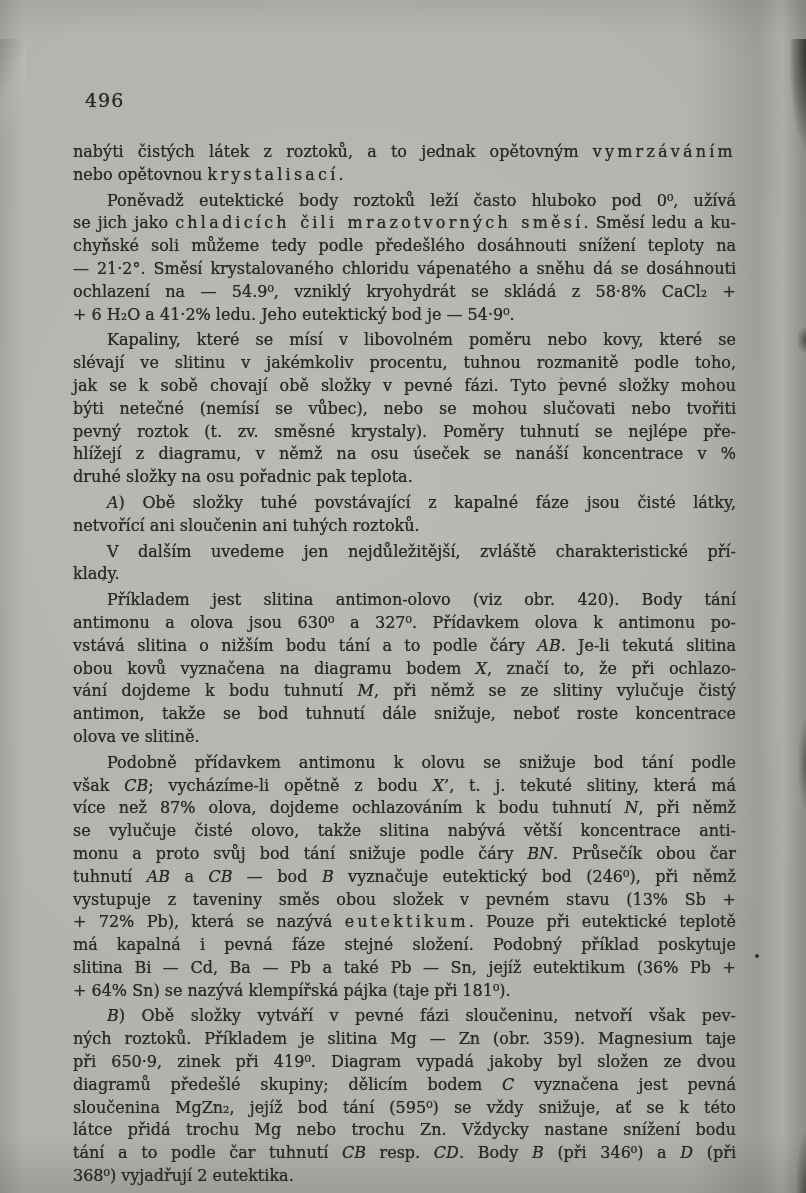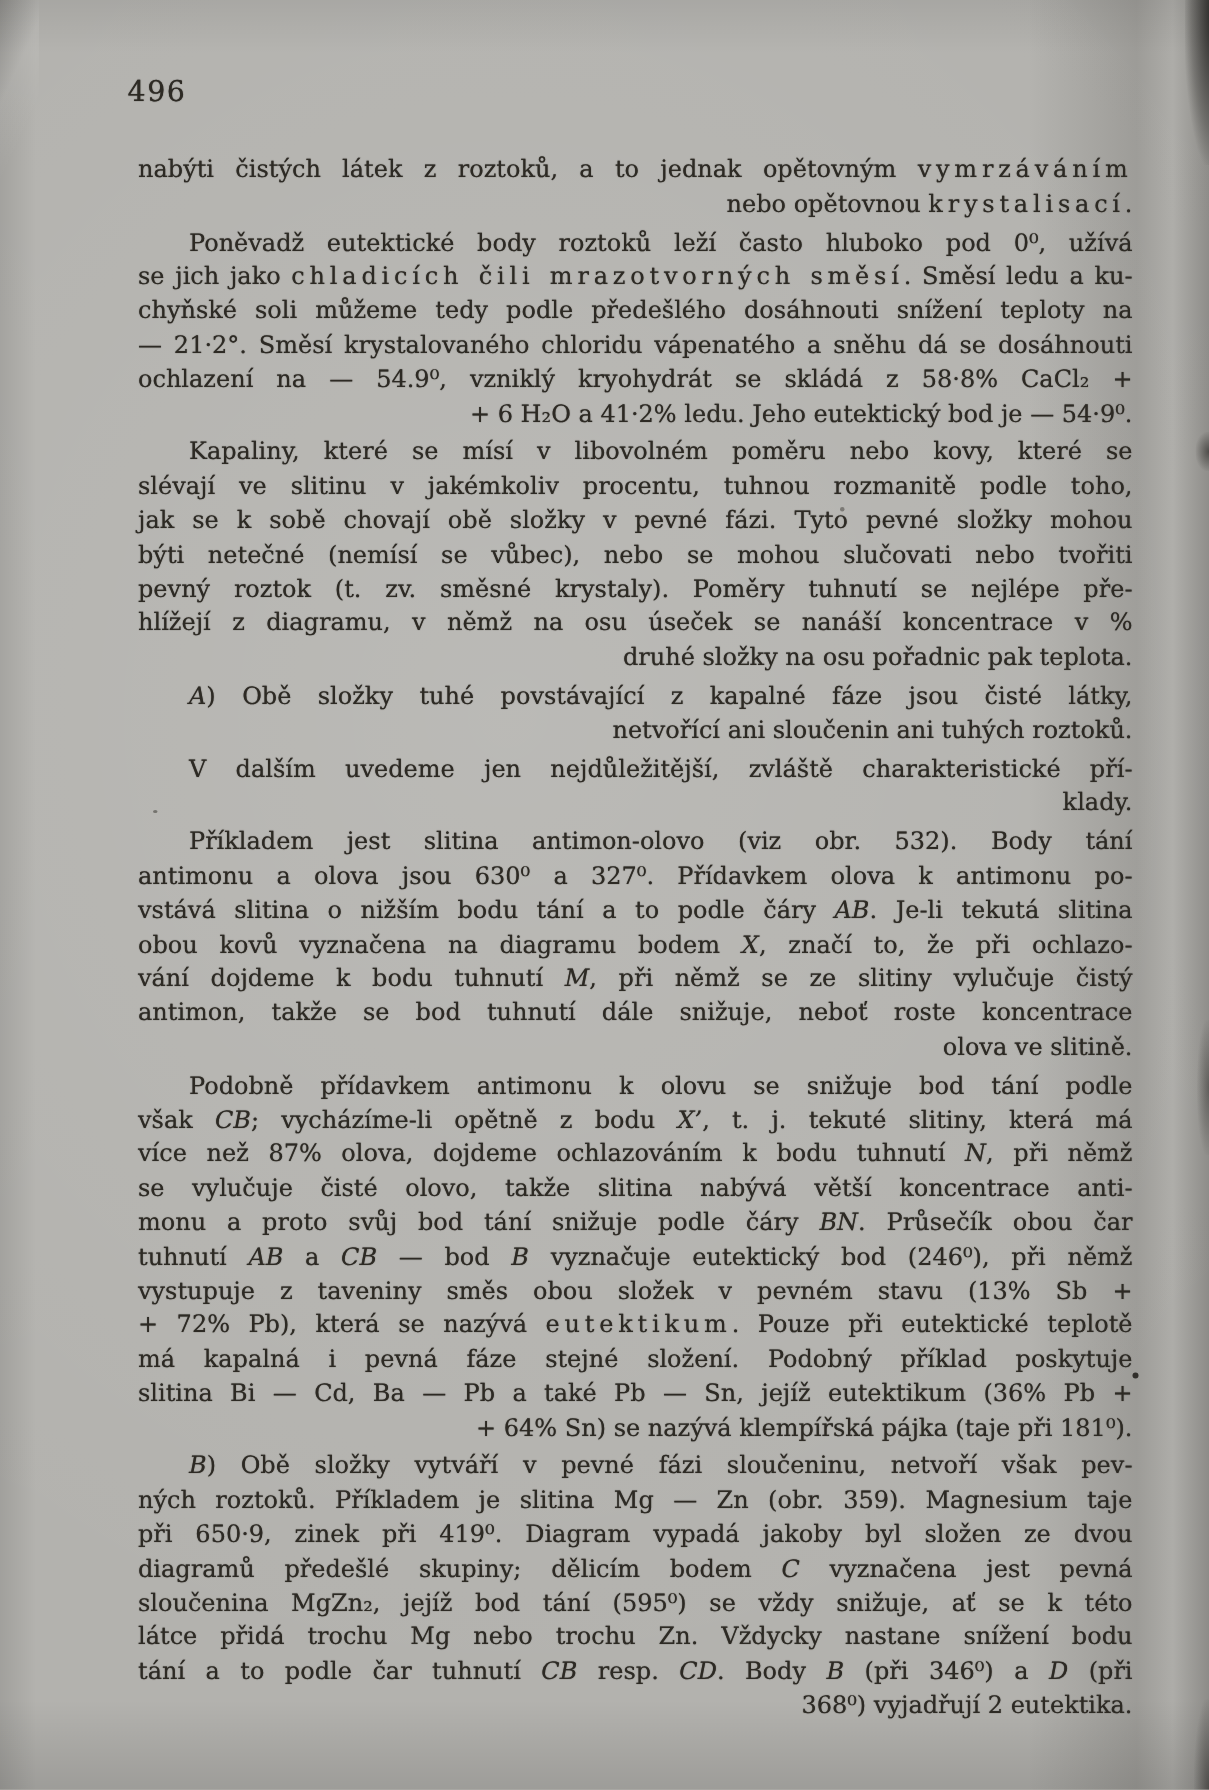--- a/index.html
+++ b/index.html
@@ -7,33 +7,33 @@
     width: 806px; height: 1193px;
     position: relative; overflow: hidden;
     font-family: "DejaVu Serif", serif;
     background-color: #b3b2ae;
     background-image:
       radial-gradient(ellipse 120% 90% at 42% 40%, rgba(255,255,255,0.10), rgba(255,255,255,0) 62%),
       linear-gradient(to right, rgba(0,0,0,0.10) 0, rgba(0,0,0,0) 3%, rgba(0,0,0,0) 85%, rgba(40,38,34,0.16) 94%, rgba(40,38,34,0.04) 97%, rgba(20,18,16,0.24) 100%),
       linear-gradient(to bottom, rgba(0,0,0,0.07) 0, rgba(0,0,0,0) 3%, rgba(0,0,0,0) 95%, rgba(0,0,0,0.12) 100%);
     color: #2d2a24;
   }
-  .page { position: absolute; inset: 0; }
+  .page { position: absolute; inset: 0; margin-top: 39px; }
   .page-number {
     position: absolute; left: 85px; top: 50px;
     font-size: 19px; letter-spacing: 1px;
     text-shadow: 0 0 0.7px rgba(40,37,32,0.85);
   }
   .text-body {
-    position: absolute; left: 92px; top: 102px; width: 663px;
+    position: absolute; left: 73px; top: 102px; width: 663px;
     font-size: 16px; line-height: 22.8px;
     text-shadow: 0 0 0.7px rgba(40,37,32,0.8);
   }
   .para { margin: 0 0 3px 0; }
-  .line { text-align: right; }
+  .line { text-align: left; }
   .line.j { text-align: justify; text-align-last: justify; }
   .line.ind { padding-left: 34px; }
   .it { font-style: italic; }
   .sp { letter-spacing: 0.20em; }
   
   .artifact { position: absolute; pointer-events: none; }
   .corner-tr {
     right: 0; top: 0; width: 16px; height: 110px;
     background: radial-gradient(ellipse at 120% 10%, rgba(15,14,12,0.8), rgba(15,14,12,0.25) 55%, rgba(15,14,12,0) 75%);
   }
@@ -86,21 +86,21 @@
       </div>
       <div class="para">
         <div class="line j ind"><span class="it">A</span><span class="">) Obě složky tuhé povstávající z kapalné fáze jsou čisté látky,</span></div>
         <div class="line"><span class="">netvořící ani sloučenin ani tuhých roztoků.</span></div>
       </div>
       <div class="para">
         <div class="line j ind"><span class="">V dalším uvedeme jen nejdůležitější, zvláště charakteristické pří-</span></div>
         <div class="line"><span class="">klady.</span></div>
       </div>
       <div class="para">
-        <div class="line j ind"><span class="">Příkladem jest slitina antimon-olovo (viz obr. 532). Body tání</span></div>
+        <div class="line j ind"><span class="">Příkladem jest slitina antimon-olovo (viz obr. 420). Body tání</span></div>
         <div class="line j"><span class="">antimonu a olova jsou 630⁰ a 327⁰. Přídavkem olova k antimonu po-</span></div>
         <div class="line j"><span class="">vstává slitina o nižším bodu tání a to podle čáry </span><span class="it">AB</span><span class="">. Je-li tekutá slitina</span></div>
         <div class="line j"><span class="">obou kovů vyznačena na diagramu bodem </span><span class="it">X</span><span class="">, značí to, že při ochlazo-</span></div>
         <div class="line j"><span class="">vání dojdeme k bodu tuhnutí </span><span class="it">M</span><span class="">, při němž se ze slitiny vylučuje čistý</span></div>
         <div class="line j"><span class="">antimon, takže se bod tuhnutí dále snižuje, neboť roste koncentrace</span></div>
         <div class="line"><span class="">olova ve slitině.</span></div>
       </div>
       <div class="para">
         <div class="line j ind"><span class="">Podobně přídavkem antimonu k olovu se snižuje bod tání podle</span></div>
         <div class="line j"><span class="">však </span><span class="it">CB</span><span class="">; vycházíme-li opětně z bodu </span><span class="it">X’</span><span class="">, t. j. tekuté slitiny, která má</span></div>

